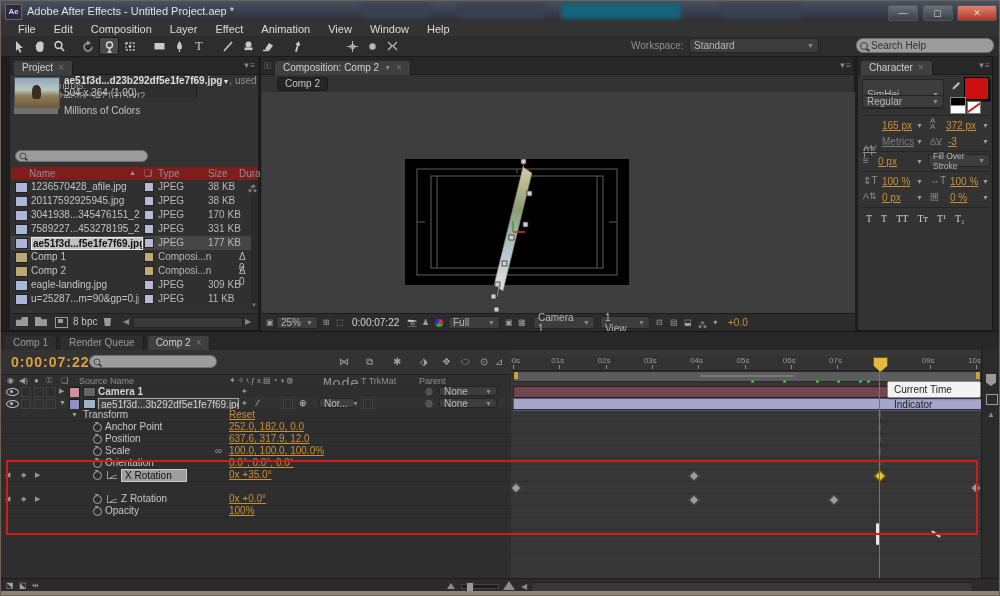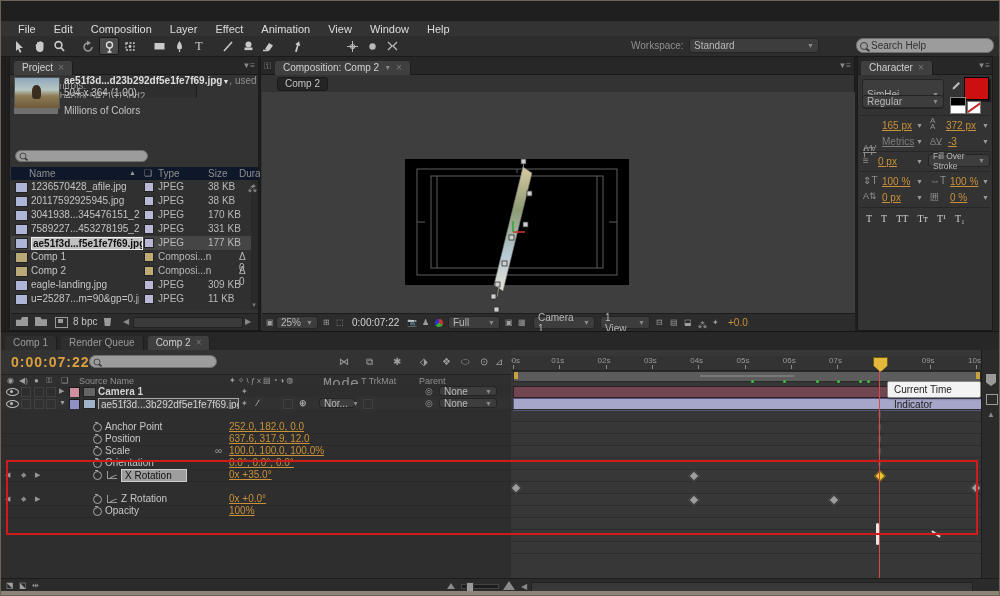--- a/index.html
+++ b/index.html
@@ -36,20 +36,34 @@
   .winbtn{width:28px;height:14px;border:1px solid #555;border-radius:2px;display:inline-flex;align-items:center;justify-content:center;
           font-size:9px;color:#ddd;background:linear-gradient(#6a6f78,#3a3f48);}
   .winbtn.close{background:linear-gradient(#e08070,#b03a28);width:38px;}
   .guide{fill:none;stroke:#5f5f5f;stroke-width:1;}
 </style>
 </head>
 <body>
 
 <div class="app">
 
+  <div class="abs" style="left:0;top:0;width:1000px;height:20px;background:linear-gradient(#4a5160,#2c3038);border-bottom:1px solid #15171b;">
+    <div class="abs" style="left:4px;top:3px;width:15px;height:14px;background:#2a2a3a;border:1px solid #666;color:#cfd4ff;font-size:8px;font-weight:bold;text-align:center;line-height:14px;">Ae</div>
+    <span class="abs txt" style="left:26px;top:4px;color:#e2e2e2;font-size:11px;">Adobe After Effects - Untitled Project.aep *</span>
+
+    <div class="abs" style="left:360px;top:2px;width:70px;height:15px;background:#3a4252;filter:blur(2px);border-radius:2px;"></div>
+    <div class="abs" style="left:455px;top:2px;width:90px;height:15px;background:#39414e;filter:blur(2px);border-radius:2px;"></div>
+    <div class="abs" style="left:560px;top:2px;width:120px;height:16px;background:#14647a;filter:blur(2px);border-radius:2px;"></div>
+    <div class="abs" style="left:720px;top:2px;width:80px;height:15px;background:#3a4150;filter:blur(2px);border-radius:2px;"></div>
+    <div class="abs" style="right:4px;top:1px;">
+      <span class="winbtn">—</span>
+      <span class="winbtn">▢</span>
+      <span class="winbtn close">✕</span>
+    </div>
+  </div>
 
   <div class="abs" style="left:0;top:20px;width:1000px;height:15px;background:#333333;border-bottom:1px solid #1b1b1b;display:flex;align-items:center;padding-left:8px;" id="menubar">
       <span style="color: rgb(220, 220, 220); font-size: 11px; padding: 0px 9px; cursor: default;">File</span>
       <span style="color: rgb(220, 220, 220); font-size: 11px; padding: 0px 9px; cursor: default;">Edit</span>
       <span style="color: rgb(220, 220, 220); font-size: 11px; padding: 0px 9px; cursor: default;">Composition</span>
       <span style="color: rgb(220, 220, 220); font-size: 11px; padding: 0px 9px; cursor: default;">Layer</span>
       <span style="color: rgb(220, 220, 220); font-size: 11px; padding: 0px 9px; cursor: default;">Effect</span>
       <span style="color: rgb(220, 220, 220); font-size: 11px; padding: 0px 9px; cursor: default;">Animation</span>
       <span style="color: rgb(220, 220, 220); font-size: 11px; padding: 0px 9px; cursor: default;">View</span>
       <span style="color: rgb(220, 220, 220); font-size: 11px; padding: 0px 9px; cursor: default;">Window</span>
@@ -172,21 +186,21 @@
     <span class="abs txt bold" style="left:54px;top:18px;color:#dedede;max-width:195px;overflow:hidden;">
       <span>ae51f3d...d23b292df5e1fe7f69.jpg</span><span style="font-size:7px;">▼</span><span class="dim" style="font-weight:normal;">, used 1 time</span>
     </span>
     <span class="abs txt" style="left:54px;top:30px;">504 x 364 (1.00)</span>
     <span class="abs txt" style="left:54px;top:48px;">Millions of Colors</span>
 
     <div class="srch" style="position:absolute;left:5px;top:93px;width:133px;height:12px;">
       <span class="mag" style="transform:scale(.85);"></span>
     </div>
 
-    <div class="abs" style="left:1px;top:110px;width:247px;height:13px;background:#0f172a;border-bottom:1px solid #222;">
+    <div class="abs" style="left:1px;top:110px;width:247px;height:13px;background:#7f1d1d;border-bottom:1px solid #222;">
       <span class="txt dim abs" style="left:18px;top:1px;">Name</span>
       <span class="abs" style="left:118px;top:2px;color:#999;font-size:7px;">▲</span>
       <span class="abs" style="left:133px;top:1px;color:#999;font-size:9px;">❏</span>
       <span class="txt dim abs" style="left:147px;top:1px;">Type</span>
       <span class="txt dim abs" style="left:197px;top:1px;">Size</span>
       <span class="txt dim abs" style="left:228px;top:1px;">Duration</span>
     </div>
     <div class="abs" id="project-rows" style="left:1px;top:123px;width:240px;height:130px;background:#303030;">
         <div style="position: absolute; left: 0px; top: 0px; width: 240px; height: 14px;">
           <span style="position: absolute; left: 4px; top: 2px; width: 11px; height: 9px; border: 1px solid rgb(34, 34, 34); background: rgb(174, 182, 216);"></span>
@@ -518,20 +532,25 @@
           <span style="position: absolute; left: 362px; top: 2px; width: 8px; height: 8px; border: 1px solid rgb(64, 64, 64);"></span>
           <span style="position: absolute; left: 424px; top: 1px; color: rgb(154, 154, 154); font-size: 9px;">◎</span>
           <div class="ddl" style="position: absolute; left: 438px; top: 1px; width: 58px; height: 10px;">
             <span>None</span>
             <span class="car">▼</span>
           </div>
         </div>
       </div>
 
     <div class="abs" id="prop-rows" style="left:0;top:77px;width:510px;height:120px;background:#2e2e2e;">
+        <div style="position: absolute; left: 0px; top: 0px; width: 510px; height: 12px; border-bottom: 1px solid rgb(41, 41, 41);">
+          <span style="position: absolute; left: 70px; top: 2px; color: rgb(154, 154, 154); font-size: 7px;">▼</span>
+          <span style="position: absolute; left: 82px; top: 0px; font-size: 10px; color: rgb(200, 200, 200);">Transform</span>
+          <span class="val" style="position: absolute; left: 228px; top: 0px;">Reset</span>
+        </div>
         <div style="position: absolute; left: 0px; top: 12px; width: 510px; height: 12px; border-bottom: 1px solid rgb(41, 41, 41);">
           <span class="stopwatch" style="position: absolute; left: 92px; top: 2px;"></span>
           <span style="position: absolute; left: 104px; top: 0px; font-size: 10px; color: rgb(200, 200, 200);">Anchor Point</span>
           <span class="val" style="position: absolute; left: 228px; top: 0px;">252.0, 182.0, 0.0</span>
         </div>
         <div style="position: absolute; left: 0px; top: 24px; width: 510px; height: 12px; border-bottom: 1px solid rgb(41, 41, 41);">
           <span class="stopwatch" style="position: absolute; left: 92px; top: 2px;"></span>
           <span style="position: absolute; left: 104px; top: 0px; font-size: 10px; color: rgb(200, 200, 200);">Position</span>
           <span class="val" style="position: absolute; left: 228px; top: 0px;">637.6, 317.9, 12.0</span>
         </div>

